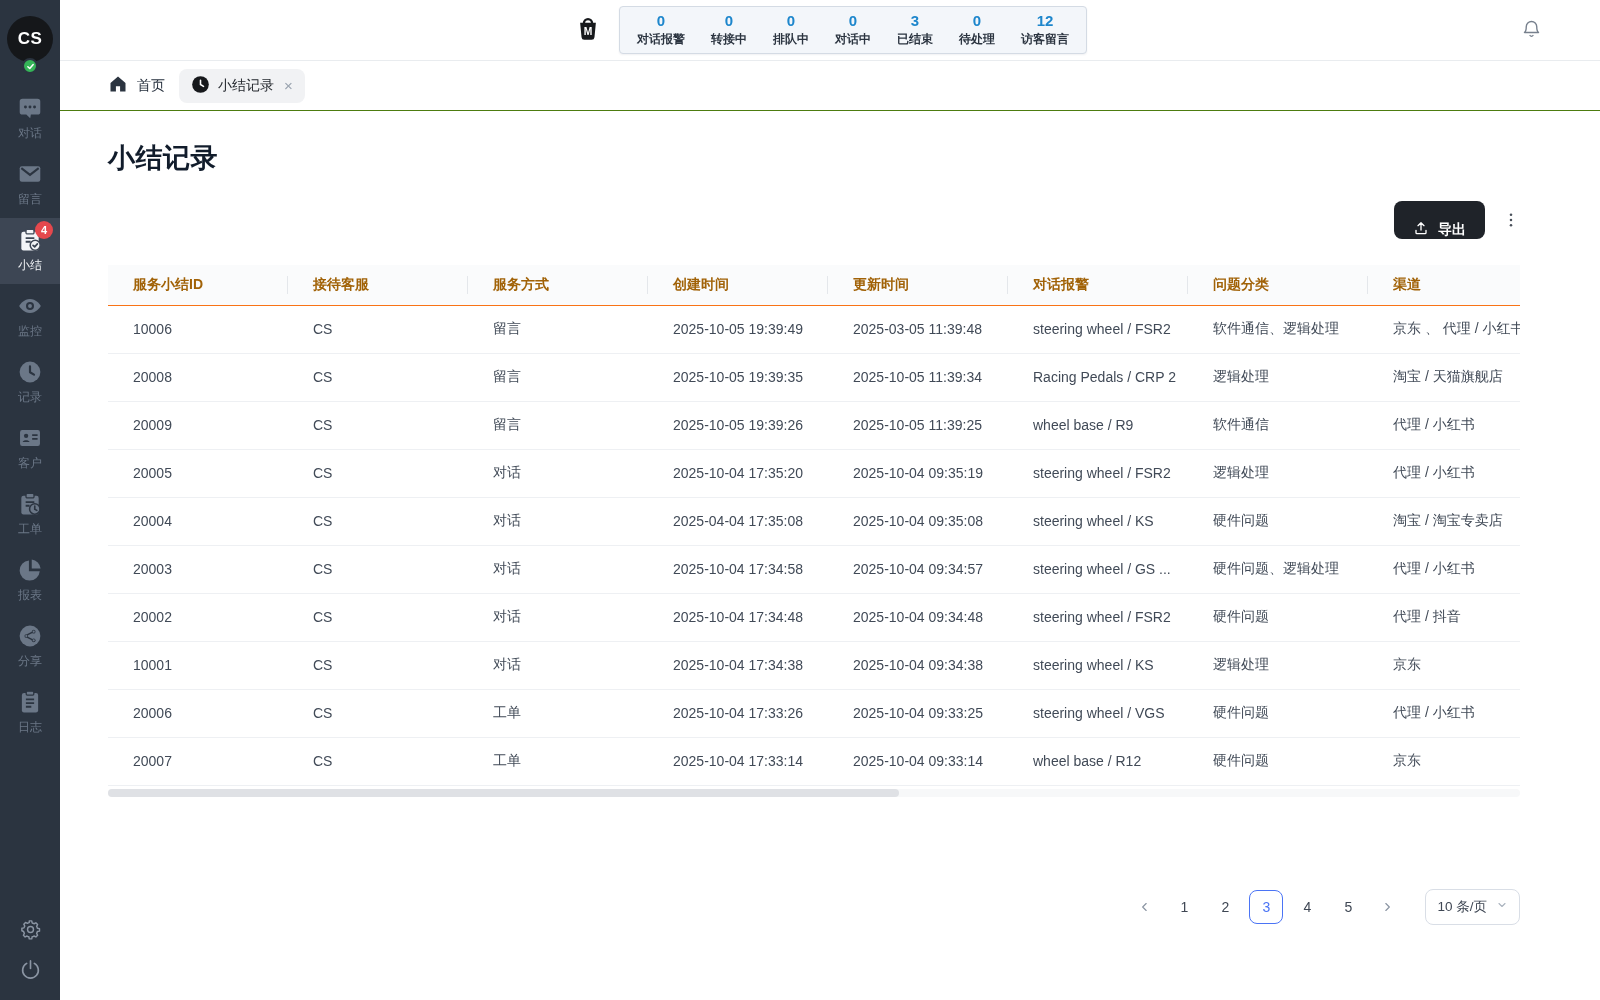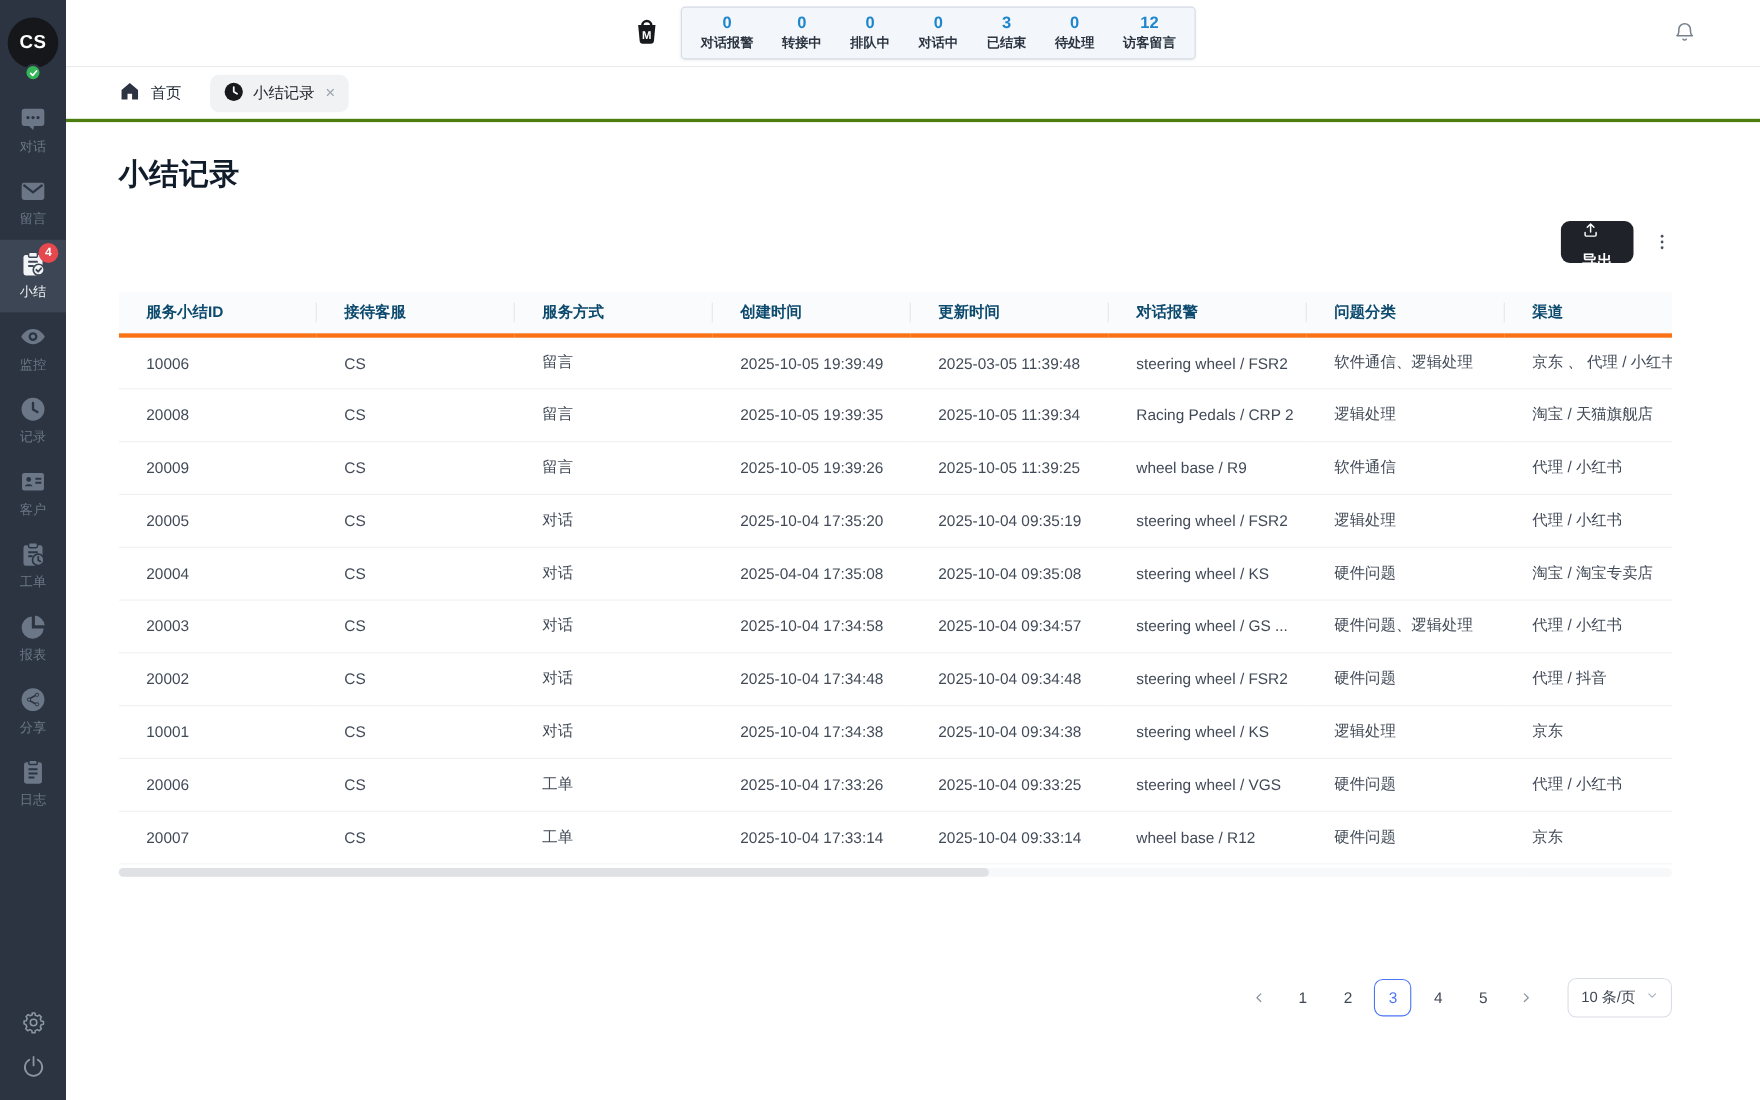--- a/index.html
+++ b/index.html
@@ -60,22 +60,22 @@
     border:1px solid #d4dbe4; border-radius:4px; padding:5px 4px;
     box-shadow:0 1px 2px rgba(40,60,90,.07);
   }
   .stat { text-align:center; padding:0 13px; cursor:default; }
   .stat-value { color:#1d86cc; font-weight:bold; font-size:15px; line-height:18px; }
   .stat-label { color:#2b3440; font-weight:bold; font-size:12px; margin-top:1px; white-space:nowrap; }
   .bell { position:absolute; right:58px; top:50%; transform:translateY(-50%); cursor:pointer; }
 
   
   .tabbar {
-    height:50px; border-bottom:3px solid #4d7c0f; display:flex; align-items:center;
-    padding-left:48px; gap:26px; background:#fff;
+    height:50px; border-bottom:1px solid #4d7c0f; display:flex; align-items:center;
+    padding-left:48px; gap:14px; background:#fff;
   }
   .home-link { display:flex; align-items:center; gap:9px; cursor:pointer; color:#1f2937; font-size:14px; }
   .tab-chip {
     display:flex; align-items:center; gap:8px; background:#f1f2f4;
     border-radius:8px; height:34px; padding:0 12px; cursor:pointer;
     color:#1f2329; font-size:14px;
   }
   .tab-close { color:#98a2ae; font-size:15px; margin-left:2px; cursor:pointer; line-height:1; }
 
   
@@ -89,32 +89,32 @@
     display:flex; align-items:center; padding:0 14px; font-size:15px; color:#1f2937;
     background:#fff; cursor:pointer;
   }
   .date-start { width:168px; }
   .date-arrow { color:#b9c1cc; display:flex; align-items:center; margin-right:10px; }
   .date-end { flex:1; }
   .cal-icon { display:flex; align-items:center; }
   .toolbar-spacer { flex:1; }
   .export-btn {
     height:38px; background:#1f2329; color:#fff; border:none; border-radius:8px;
-    padding:0 19px; font-size:14px; font-weight:bold; display:flex; align-items:flex-start; gap:9px;
-    cursor:pointer; font-family:inherit;flex-direction:column;
+    padding:0 19px; font-size:14px; font-weight:bold; display:flex; align-items:flex-end; gap:9px;
+    cursor:pointer; font-family:inherit;
   }
   .kebab { margin-left:17px; cursor:pointer; display:flex; align-items:center; }
 
   
   .table-clip { margin-top:26px; width:1412px; overflow:hidden; }
   table { border-collapse:collapse; table-layout:fixed; width:1680px; }
   thead th {
     height:40px; background:#fafbfc; text-align:left; padding-left:25px;
-    font-size:14px; color:#0c4a6e; font-weight:bold; white-space:nowrap;
-    position:relative; border-bottom:4px solid #f97316;
+    font-size:14px; color:#a16207; font-weight:bold; white-space:nowrap;
+    position:relative; border-bottom:1px solid #f97316;
   }
   thead th:not(:last-child)::after {
     content:""; position:absolute; right:0; top:50%; transform:translateY(-50%);
     width:1px; height:18px; background:#e4e7eb;
   }
   tbody td {
     height:48px; padding-left:25px; font-size:14px; color:#414a57;
     border-bottom:1px solid #eef0f3; white-space:nowrap; overflow:hidden;
   }
   tbody tr { cursor:pointer; }

